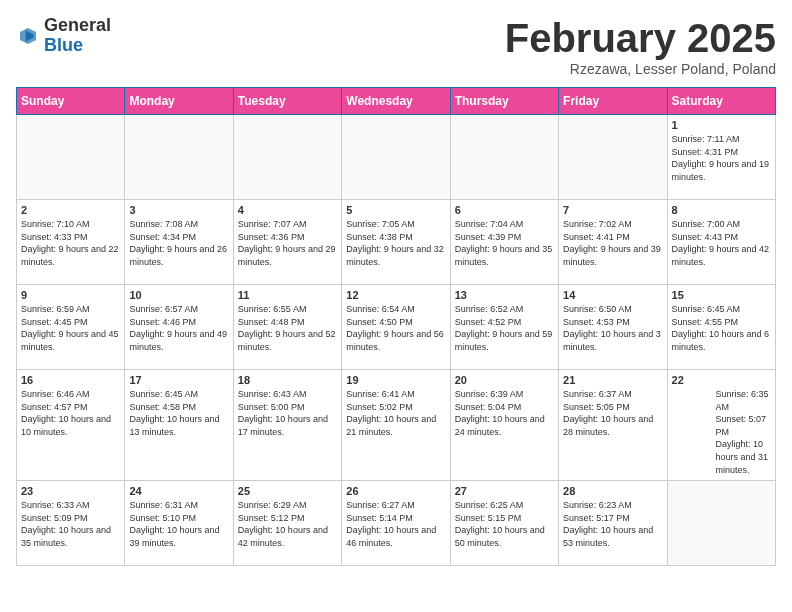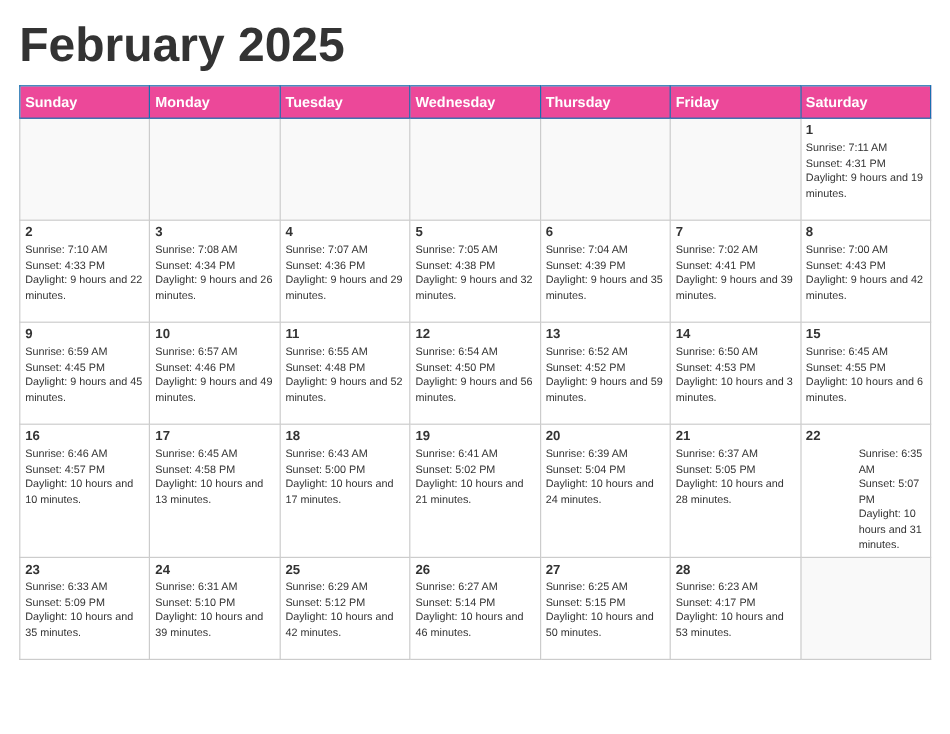--- a/index.html
+++ b/index.html
@@ -80,22 +80,33 @@
     .day-info {
       font-size: 9px;
       line-height: 1.4;
       color: #333;
     }
   </style>
 </head>
 <body>
 
 <div class="header">
+  <div class="logo">
+    <svg class="logo-icon" viewBox="0 0 30 30">
+      <path d="M15 5 L25 10 L25 20 L15 25 L5 20 L5 10 Z" fill="#1a6faf" opacity="0.7"></path>
+      <path d="M12 8 L22 13 L22 17 L12 22 Z" fill="#1a6faf"></path>
+    </svg>
+    <div class="logo-text">
+      <span class="logo-general">General</span><br>
+      <span class="logo-blue">Blue</span>
+    </div>
+  </div>
   <div class="title-block">
     <div class="calendar-title">February 2025</div>
+    <div class="calendar-subtitle">Rzezawa, Lesser Poland, Poland</div>
   </div>
 </div>
 
 <table class="calendar">
   <thead>
     <tr>
     <th>Sunday</th>
         <th>Monday</th>
         <th>Tuesday</th>
         <th>Wednesday</th>
@@ -278,19 +289,19 @@
         </td>
         <td>
           <span class="day-number">27</span>
           <div class="day-info" style="white-space: pre-line;">Sunrise: 6:25 AM
 Sunset: 5:15 PM
 Daylight: 10 hours and 50 minutes.</div>
         </td>
         <td>
           <span class="day-number">28</span>
           <div class="day-info" style="white-space: pre-line;">Sunrise: 6:23 AM
-Sunset: 4:17 PM
+Sunset: 5:17 PM
 Daylight: 10 hours and 53 minutes.</div>
         </td>
         <td class="empty"></td>
       </tr>
     </tbody>
 </table>
 
 </body></html>

